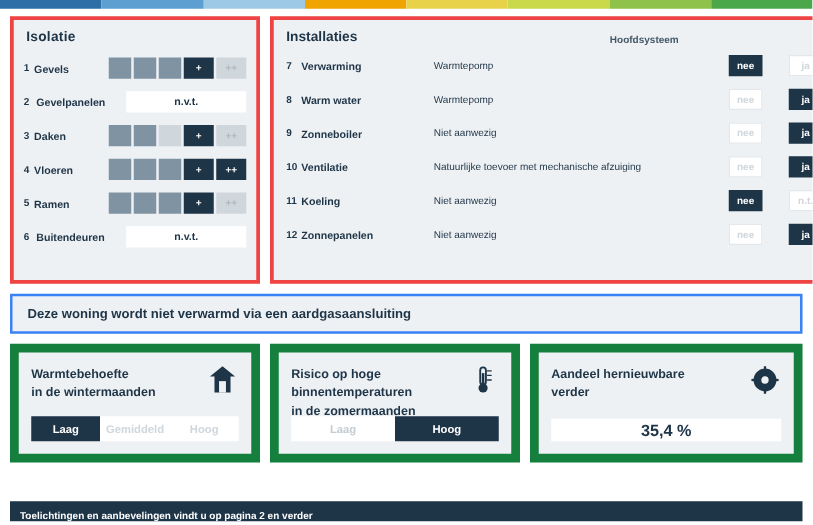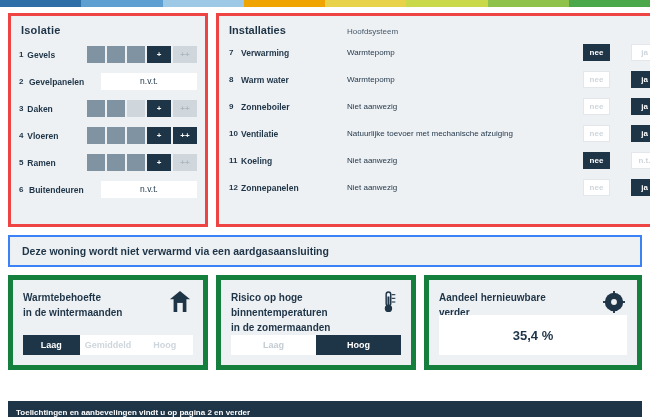--- a/index.html
+++ b/index.html
@@ -42,31 +42,31 @@
   .blk { width:18px; height:17px; background:#7f93a3; }
   .blk.empty { background:#cfd6dc; }
   .pill {
     height:17px; min-width:24px; padding:0 5px;
     display:flex; align-items:center; justify-content:center;
     font-size:8px; font-weight:bold; color:#ffffff;
     background:#1e3447;
   }
   .pill.muted { background:#cfd6dc; color:#aeb8c0; }
   .nva {
-    width:100%; text-align:center; font-size:8.5px; font-weight:normal;
+    width:100%; text-align:center; font-size:8.5px; font-weight:bold;
     color:#1e3447; background:#ffffff; height:17px; line-height:17px;
   }
   .nva-wrap { flex:1; display:flex; }
 
   
   .inst-head {
     display:flex; align-items:flex-start; margin-bottom:6px;
   }
   .inst-head .t1 { width:118px; font-size:11px; font-weight:bold; }
-  .inst-head .t2 { width:196px; font-size:8px; font-weight:normal; color:#45586a; padding-top:3px; }
+  .inst-head .t2 { width:196px; font-size:8px; font-weight:bold; color:#45586a; padding-top:3px;text-align:right; }
   .inst-head .t3 { flex:1; font-size:7.5px; color:#45586a; line-height:1.35; }
 
   .inst-row { display:flex; align-items:center; height:21px; margin-bottom:6px; }
   .inst-num { width:12px; font-size:8px; font-weight:bold; }
   .inst-name { width:106px; font-size:8.5px; font-weight:bold; }
   .inst-sys { width:196px; font-size:8px; font-weight:normal; color:#1e3447; }
   .inst-adv { display:flex; gap:21px;padding-left:40px; }
   .adv {
     width:27px; height:17px;
     display:flex; align-items:center; justify-content:center;
@@ -80,38 +80,38 @@
   .banner {
     margin-top:8px;
     background:#eef1f4; border:2px solid #3b82f6;
     height:32px; display:flex; align-items:center;
     padding-left:12px;
     font-size:10.5px; font-weight:bold; color:#1e3447;
   }
 
   
   .row-bot { display:flex; gap:8px; margin-top:8px; }
-  .bcard { background:#eef1f4; border:5px solid #15803d; height:95px; padding:10px 10px 0 10px; position:relative; }
+  .bcard { background:#eef1f4; border:7px solid #15803d; height:95px; padding:10px 10px 0 10px; position:relative; }
   .b1 { width:200px; }
   .b2 { width:200px; }
   .b3 { flex:1; }
   .bcard h3 {
     margin:0; font-size:10px; font-weight:bold; line-height:1.5; color:#1e3447;
     width:140px;
   }
   .bicon { position:absolute; right:12px; top:10px; width:22px; height:24px; }
 
   .seg { position:absolute; left:10px; right:10px; bottom:10px; display:flex; height:20px; }
   .seg > div { flex:1; display:flex; align-items:center; justify-content:center; font-size:9px; font-weight:bold; }
   .seg .s-on { background:#1e3447; color:#ffffff; }
   .seg .s-off { background:#ffffff; color:#cfd6dc; }
   .seg .s-off.dim { color:#c3ccd3; }
 
   .bigval {
-    position:absolute; left:10px; right:10px; bottom:10px; height:40px;
+    position:absolute; left:10px; right:10px; bottom:10px; height:18px;
     background:#ffffff; display:flex; align-items:center; justify-content:center;
     font-size:13px; font-weight:bold; color:#1e3447;text-align:right;
   }
 
   .footer {
     position:absolute; left:8px; right:8px; bottom:3px;
     background:#1e3447; color:#ffffff;
     height:16px; display:flex; align-items:flex-end; padding-left:8px;
     font-size:8px; font-weight:bold;
   }

